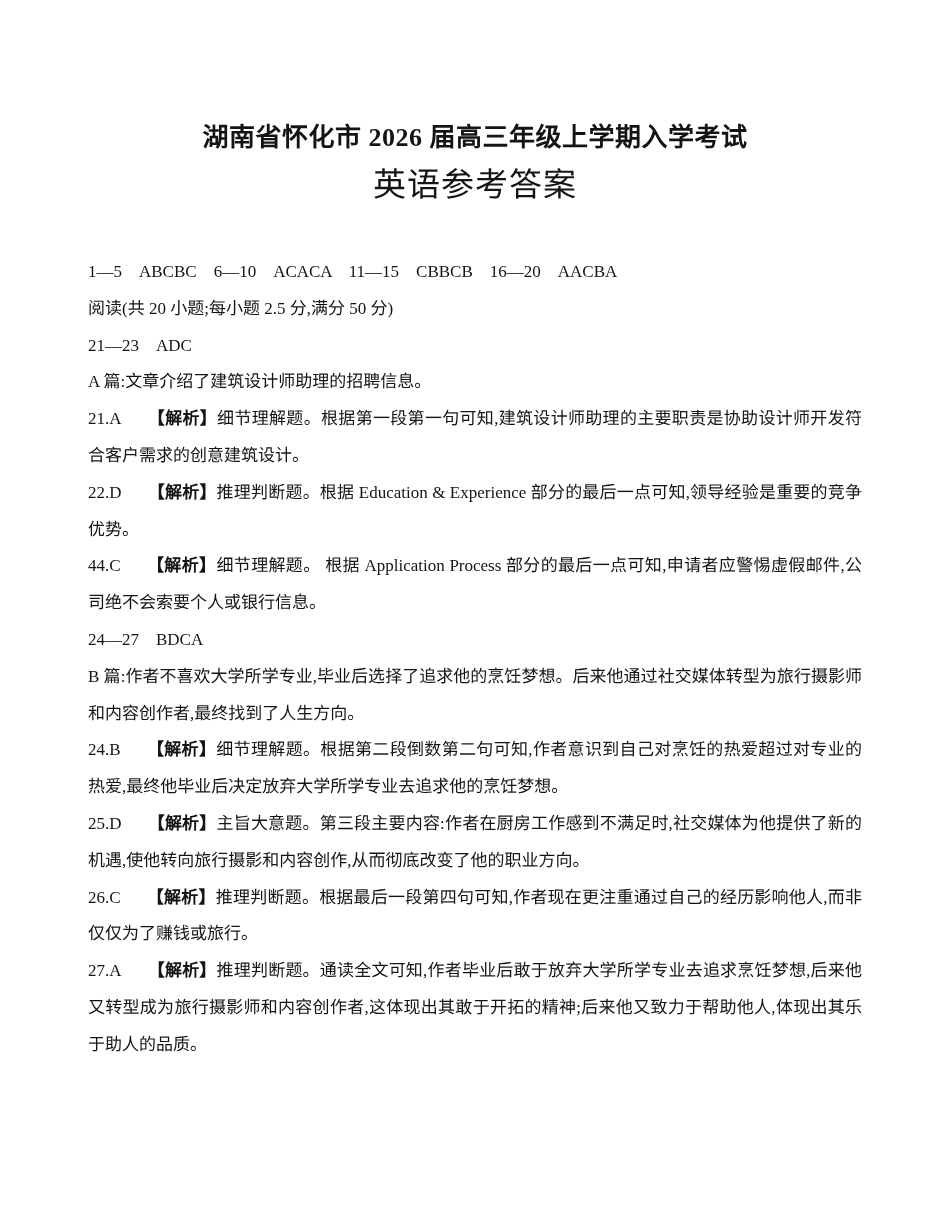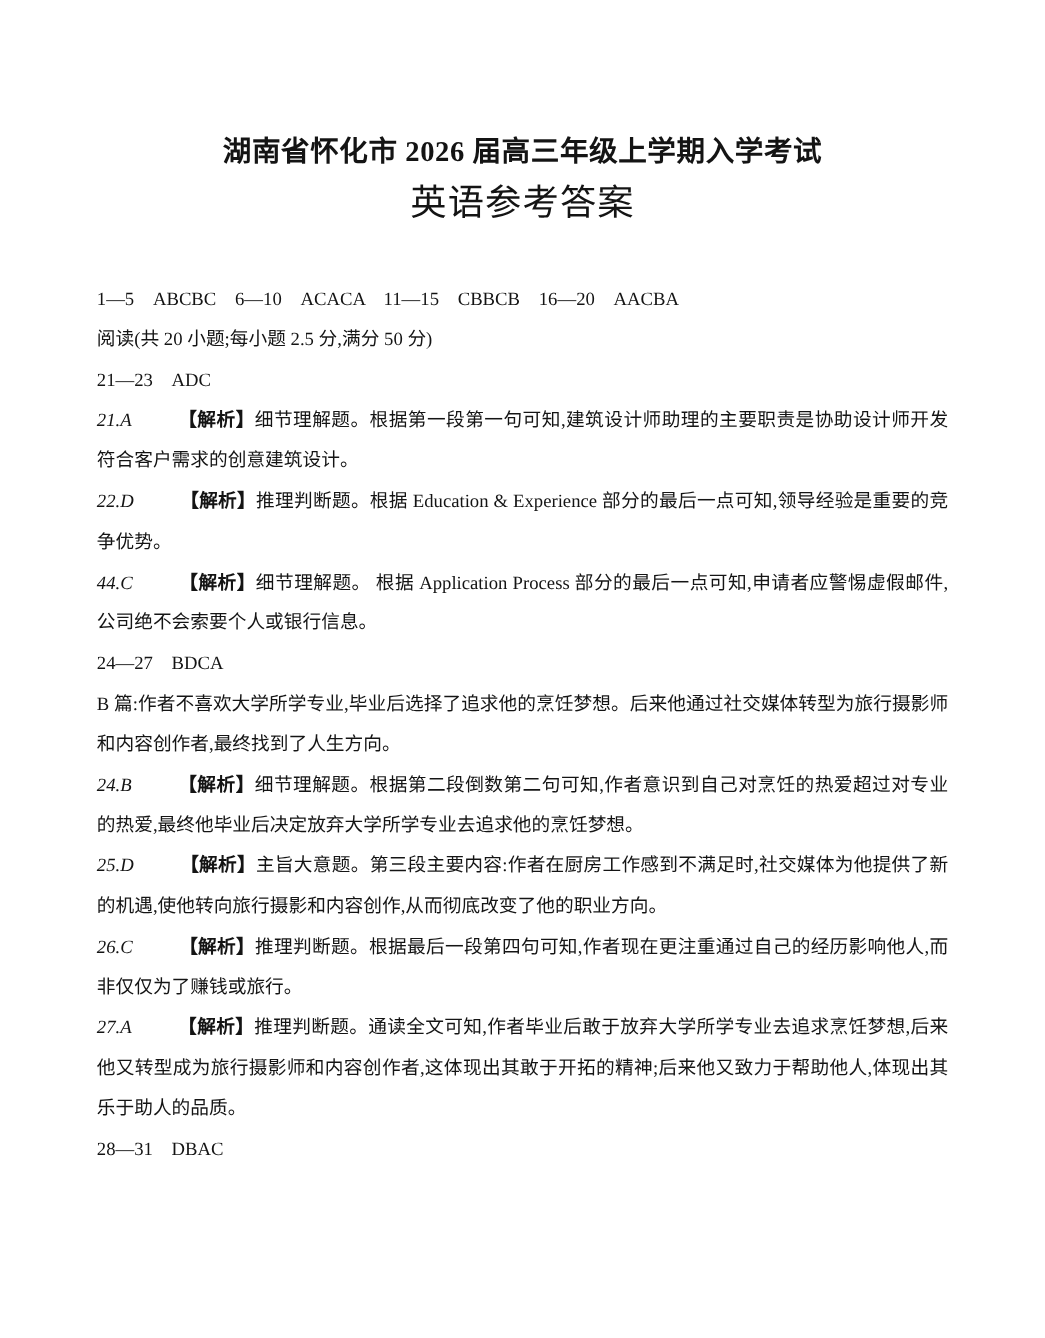--- a/index.html
+++ b/index.html
@@ -36,22 +36,21 @@
     margin: 46px 88px 0 88px;
     font-size: 17px;
     line-height: 36.8px;
     text-align: justify;
   }
   .content p {
     margin: 0;
     padding: 0;
   }
   .qnum {
-    margin-right: 42px;
-    font-style: italic;
+    margin-right: 26px;
   }
   .ans-label {
     font-weight: bold;
     margin-top: 20px;
   }
   .footer {
     position: absolute;
     top: 1094px;
     left: 0;
     width: 100%;
@@ -70,20 +69,21 @@
   <h1 class="title">湖南省怀化市 2026 届高三年级上学期入学考试</h1>
   <h2 class="subtitle">英语参考答案</h2>
 
   <div class="content">
 
     <p>1—5　ABCBC　6—10　ACACA　11—15　CBBCB　16—20　AACBA</p>
 
     <p>阅读(共 20 小题;每小题 2.5 分,满分 50 分)</p>
 
     <p>21—23　ADC</p>
+    <p>A 篇:文章介绍了建筑设计师助理的招聘信息。</p>
 
     <p><span class="qnum">21.A</span><span class="ans-label">【解析】</span><span>细节理解题。根据第一段第一句可知,建筑设计师助理的主要职责是协助设计师开发符合客户需求的创意建筑设计。</span></p>
 
     <p><span class="qnum">22.D</span><span class="ans-label">【解析】</span><span>推理判断题。根据 Education &amp; Experience 部分的最后一点可知,领导经验是重要的竞争优势。</span></p>
 
     <p><span class="qnum">44.C</span><span class="ans-label">【解析】</span><span>细节理解题。 根据 Application Process 部分的最后一点可知,申请者应警惕虚假邮件,公司绝不会索要个人或银行信息。</span></p>
 
     <p>24—27　BDCA</p>
     <p>B 篇:作者不喜欢大学所学专业,毕业后选择了追求他的烹饪梦想。后来他通过社交媒体转型为旅行摄影师和内容创作者,最终找到了人生方向。</p>
 

